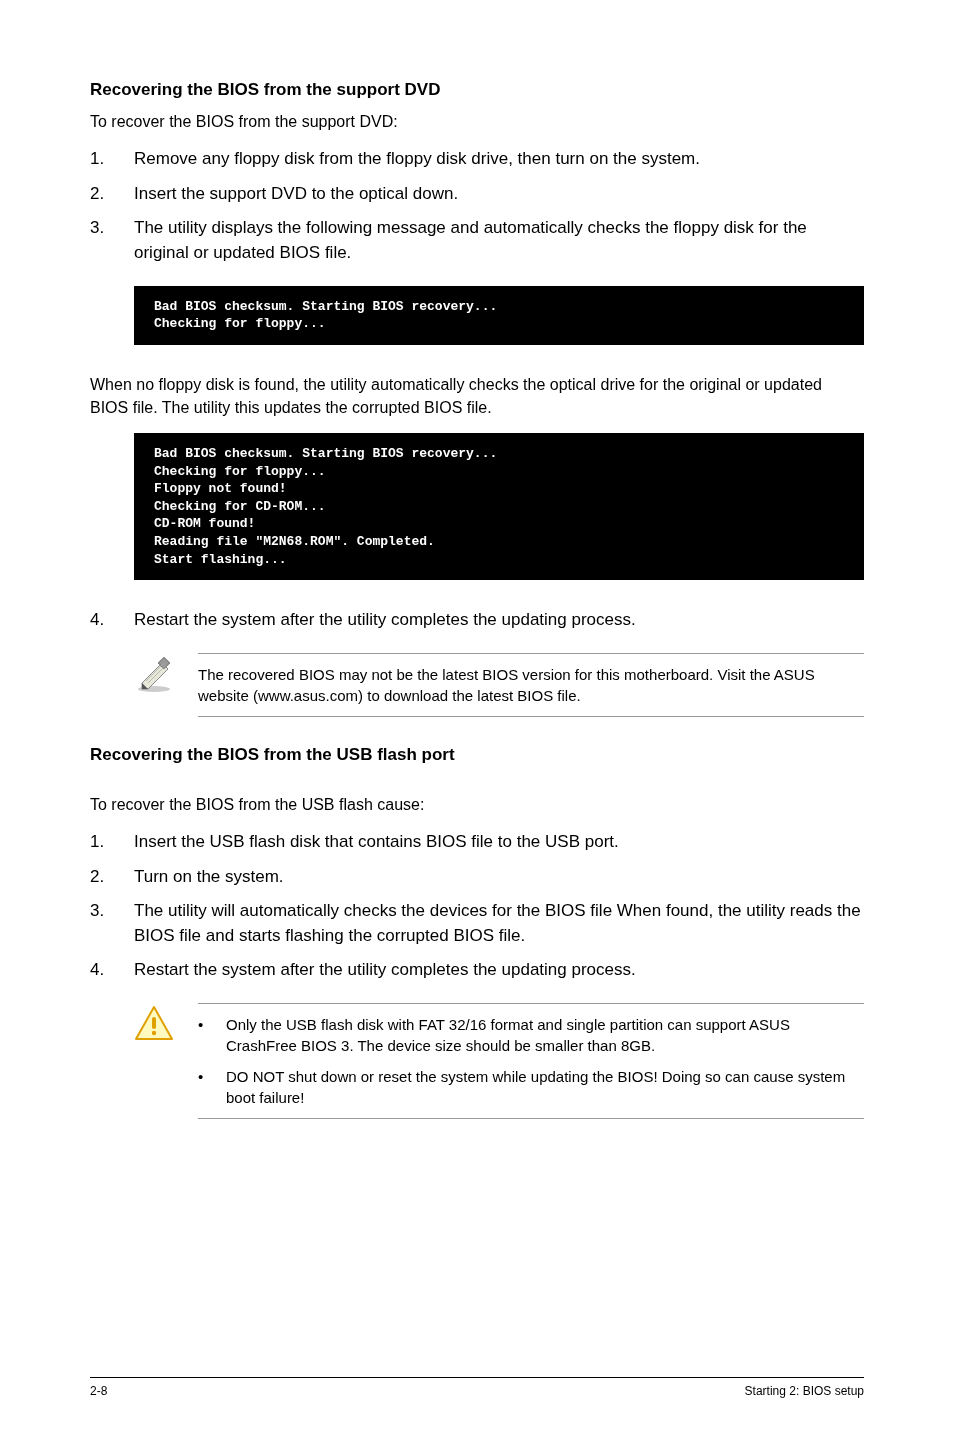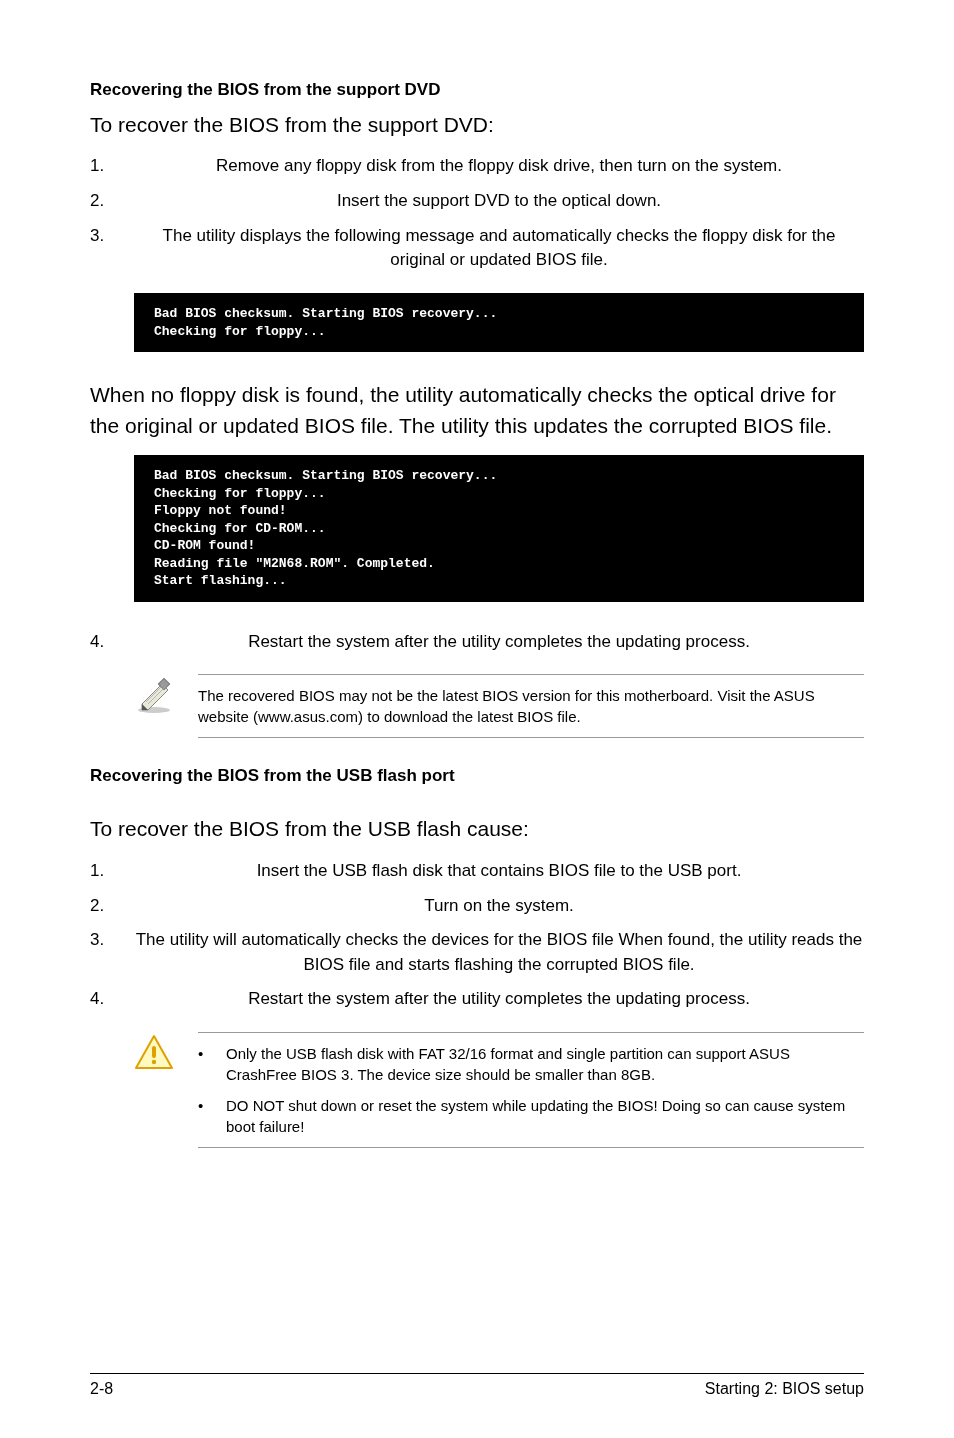--- a/index.html
+++ b/index.html
@@ -15,40 +15,39 @@
       color: #000;
       padding: 80px 90px 40px 90px;
       position: relative;
     }
     .section-heading {
       font-size: 17px;
       font-weight: bold;
       margin-bottom: 10px;
     }
     .body-text {
-      font-size: 21px;
+      font-size: 16px;
       line-height: 1.45;
       margin-bottom: 14px;
     }
     .list {
       margin-bottom: 20px;
     }
     .list-item {
       display: flex;
       font-size: 17px;
       line-height: 1.45;
       margin-bottom: 10px;
     }
     .list-num {
       width: 44px;
       flex-shrink: 0;
     }
     .list-content {
       flex: 1;
-      text-align: center;
     }
     .terminal {
       background: #000;
       color: #fff;
       font-family: "Courier New", Courier, monospace;
       font-size: 13px;
       font-weight: bold;
       padding: 12px 20px;
       margin: 10px 0 28px 44px;
       white-space: pre;
@@ -94,21 +93,21 @@
     }
     .footer {
       position: absolute;
       bottom: 40px;
       left: 90px;
       right: 90px;
       border-top: 1px solid #000;
       padding-top: 6px;
       display: flex;
       justify-content: space-between;
-      font-size: 16px;
+      font-size: 12px;
     }
     .spacer {
       height: 18px;
     }
   </style>
 </head>
 <body>
 
 <div class="section-heading">Recovering the BIOS from the support DVD</div>
 <div class="body-text">To recover the BIOS from the support DVD:</div>

